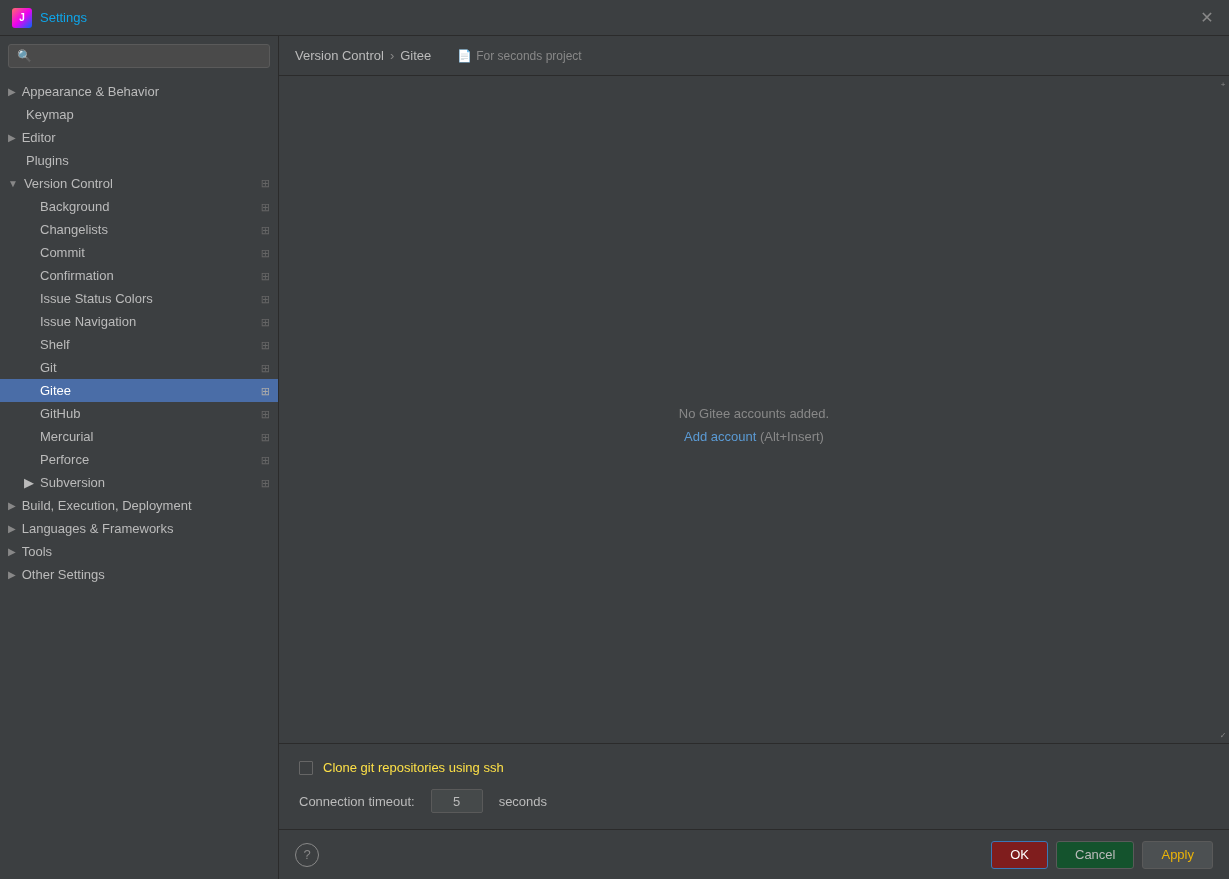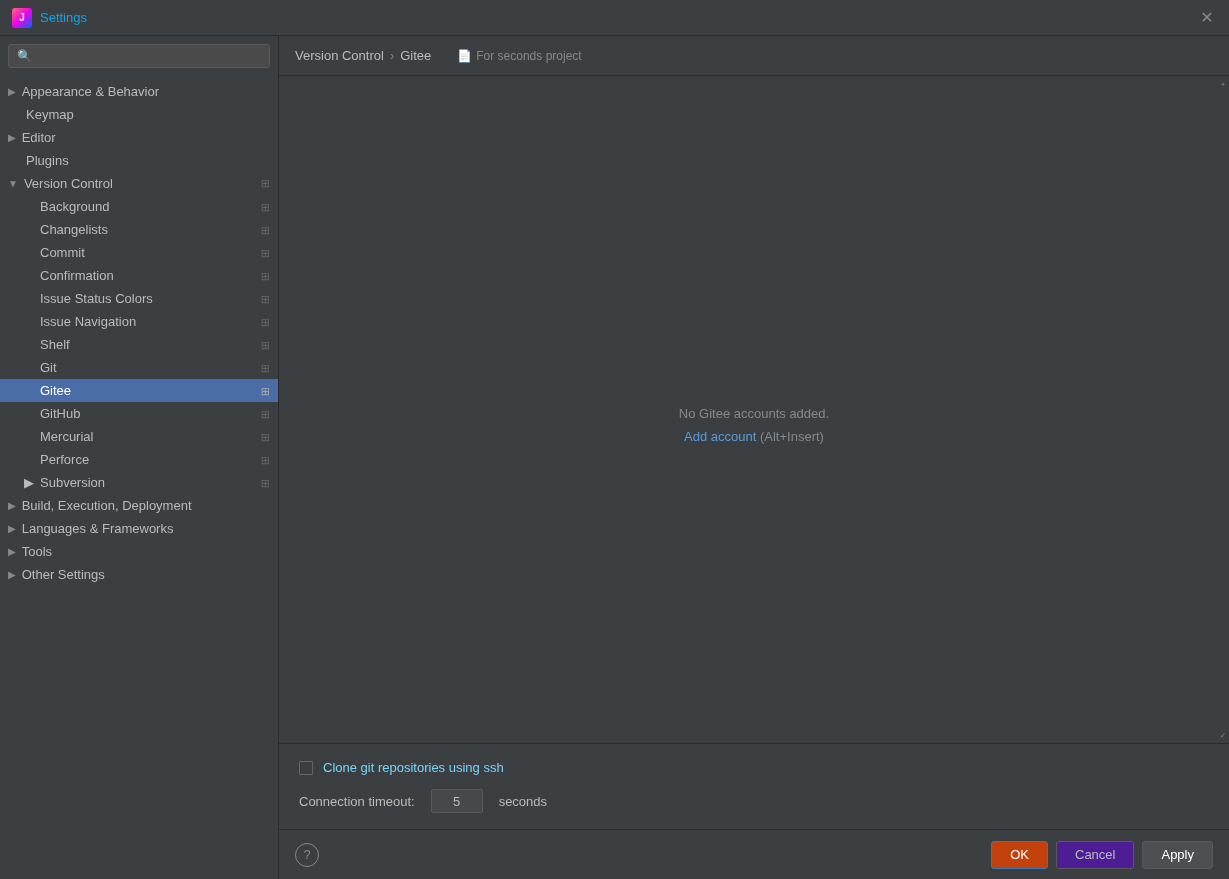--- a/index.html
+++ b/index.html
@@ -234,21 +234,21 @@
       width: 14px;
       height: 14px;
       border: 1px solid #666;
       background: #3c3f41;
       appearance: none;
       -webkit-appearance: none;
       cursor: pointer;
       border-radius: 1px;
     }
     .checkbox-label {
-      color: #7dd3fc;
+      color: #fde047;
       font-size: 13px;
     }
     .timeout-row {
       display: flex;
       align-items: center;
       gap: 16px;
     }
     .timeout-label {
       color: #bbbbbb;
       font-size: 13px;
@@ -304,32 +304,32 @@
       padding: 5px 18px;
       border-radius: 3px;
       border: 1px solid transparent;
       font-size: 13px;
       cursor: pointer;
       height: 28px;
       display: flex;
       align-items: center;
     }
     .btn-ok {
-      background: #c2410c;
+      background: #7f1d1d;
       color: #fff;
       border-color: #3a78b7;
     }
     .btn-cancel {
-      background: #4c1d95;
+      background: #14532d;
       color: #bbbbbb;
       border-color: #5a5a5a;
     }
     .btn-apply {
       background: #4c5052;
-      color: #ffffff;
+      color: #eab308;
       border-color: #5a5a5a;
     }
   </style>
 </head>
 <body>
 
 <div class="window">
 
   <div class="title-bar">
     <div class="title-bar-left">

